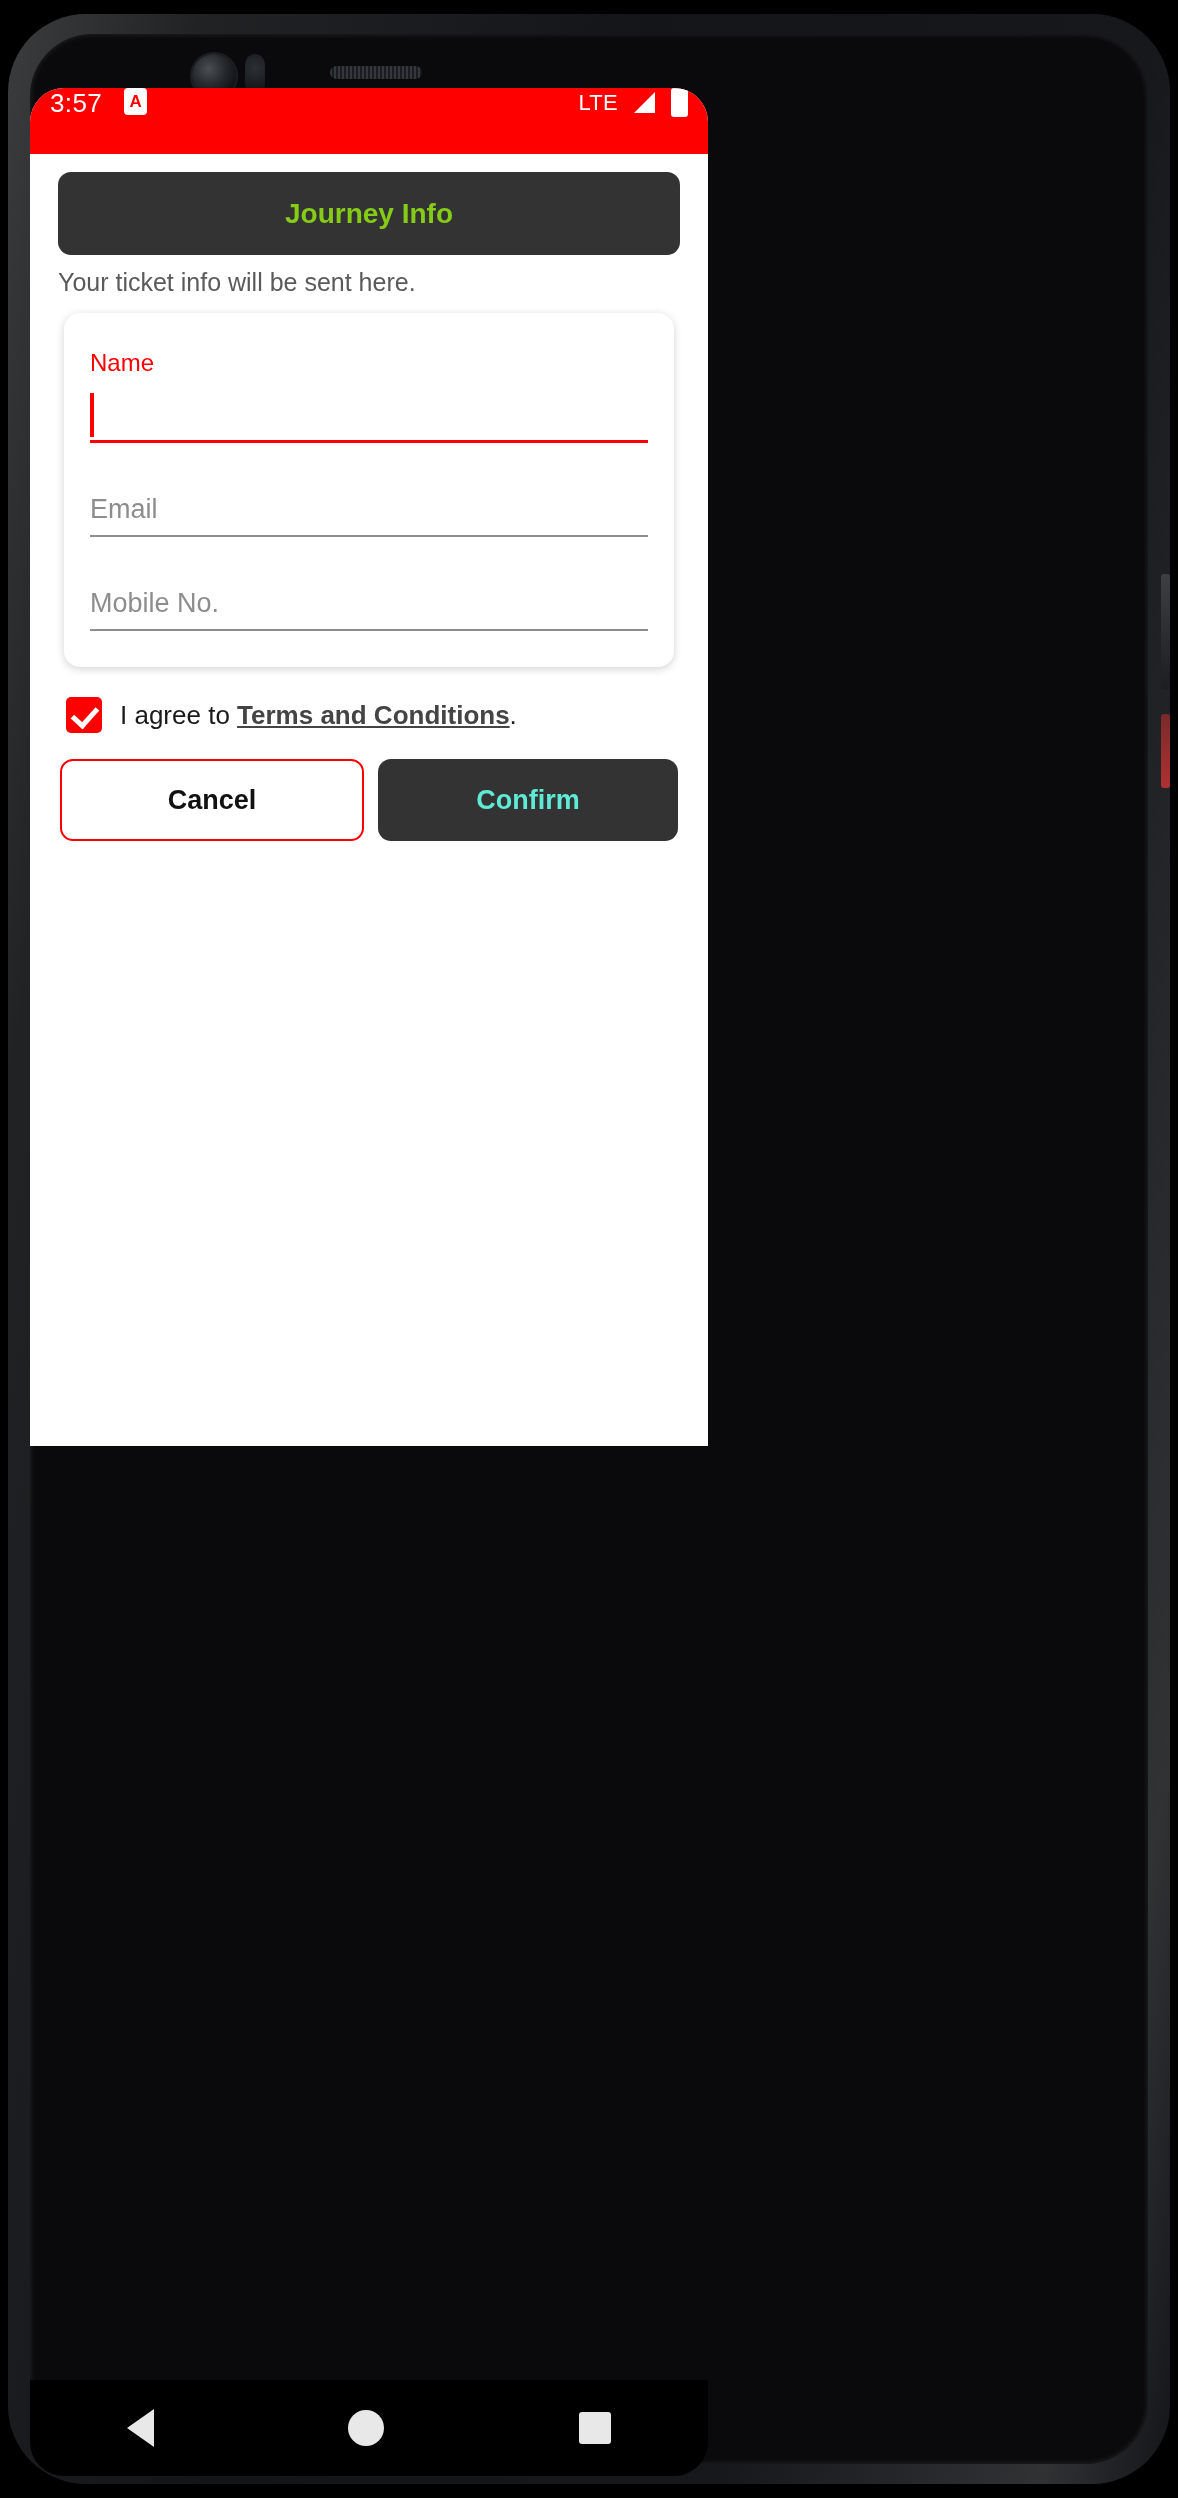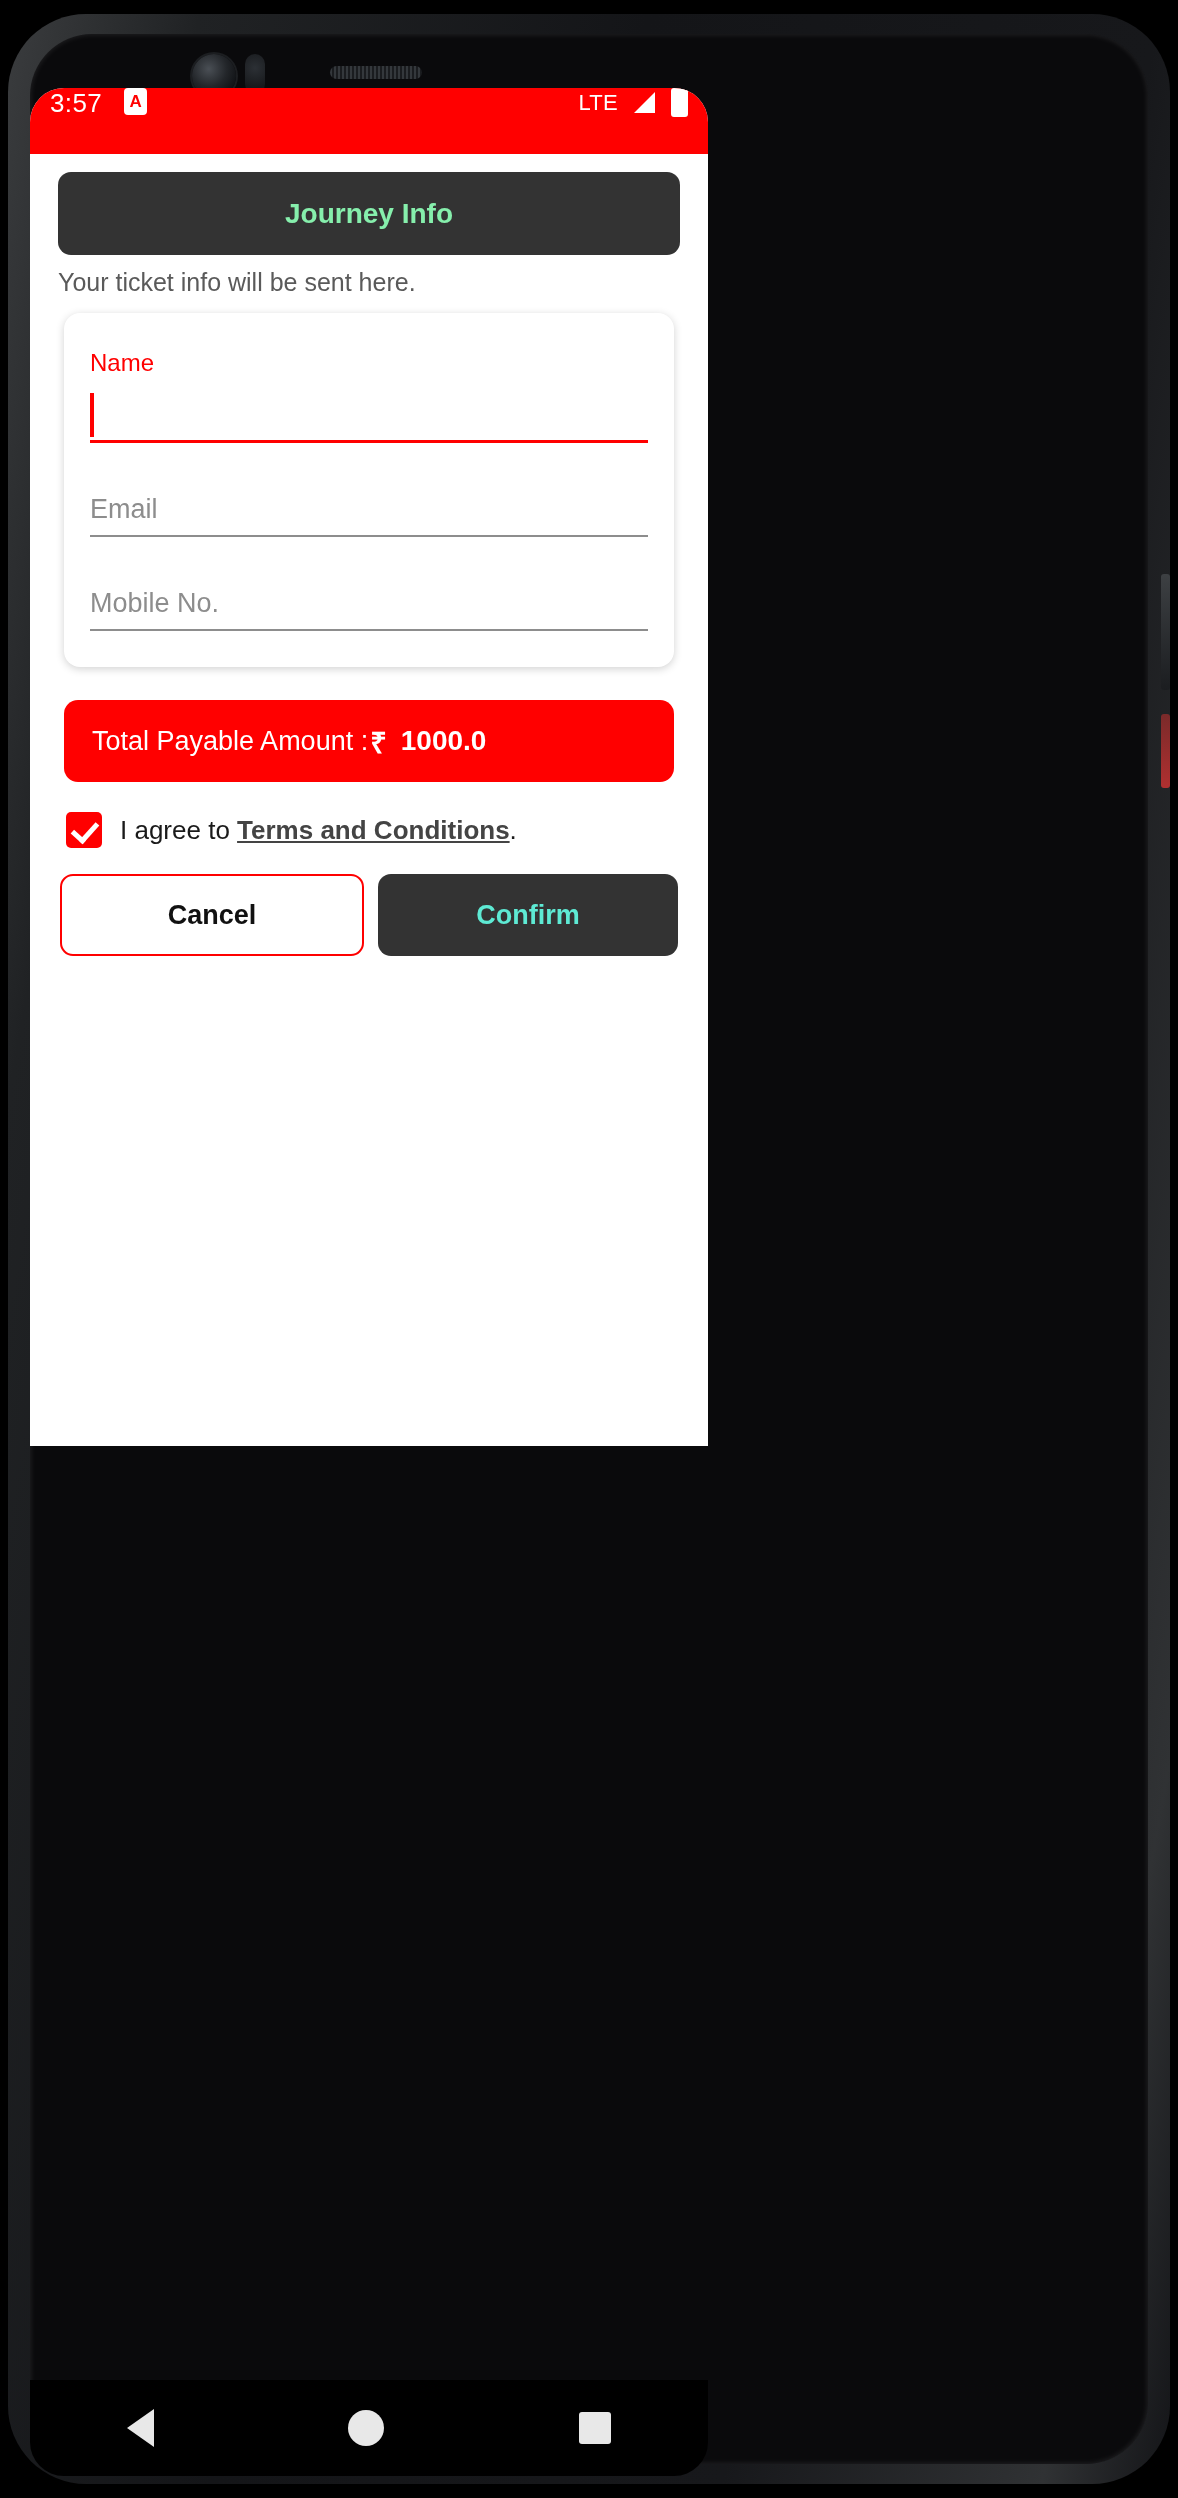--- a/index.html
+++ b/index.html
@@ -78,21 +78,21 @@
   }
   .back-arrow::after{
     content:"";position:absolute;left:1px;top:6px;width:22px;height:22px;
     border-left:4px solid #fff;border-bottom:4px solid #fff;transform:rotate(45deg);border-radius:2px;
   }
   .appbar-title { color:#fff; font-size:31px; font-weight:bold; margin-left:34px; letter-spacing:.2px; }
 
   .journey-btn {
     margin:18px 28px 0 28px; height:83px; background:#333333; border-radius:13px;
     display:flex; align-items:center; justify-content:center;
-    color:#86efac; font-size:28px; font-weight:bold; cursor:pointer;
+    color:#84cc16; font-size:28px; font-weight:bold; cursor:pointer;
   }
   .subtitle { margin:13px 0 0 28px; color:#5a5a5a; font-size:25px; }
 
   .form-card {
     margin:16px 34px 0 34px; background:#fff; border-radius:16px;
     box-shadow:0 2px 9px rgba(0,0,0,.18); padding:26px 26px 28px 26px;
   }
   .field { position:relative; padding-top:10px; margin-bottom:28px; }
   .field:last-child { margin-bottom:8px; }
   .flabel-float { color:#FF0000; font-size:24px; margin-bottom:14px; }
@@ -204,25 +204,20 @@
 
       <div class="field idle">
         <div class="finput-line">
           <span class="placeholder">Mobile No.</span>
         </div>
       </div>
 
     </div>
 
 
-    <div class="total-bar">
-      <span class="total-label">Total Payable Amount :</span>
-      <span class="total-rupee">₹</span>
-      <span class="total-amount">1000.0</span>
-    </div>
 
     <div class="terms-row">
       <span class="cbox"></span>
       <span class="terms-text"><span>I agree to </span><span class="terms-link">Terms and Conditions</span><span>.</span></span>
     </div>
 
     <div class="action-row">
       <div class="btn-cancel">Cancel</div>
       <div class="btn-confirm">Confirm</div>
     </div>

